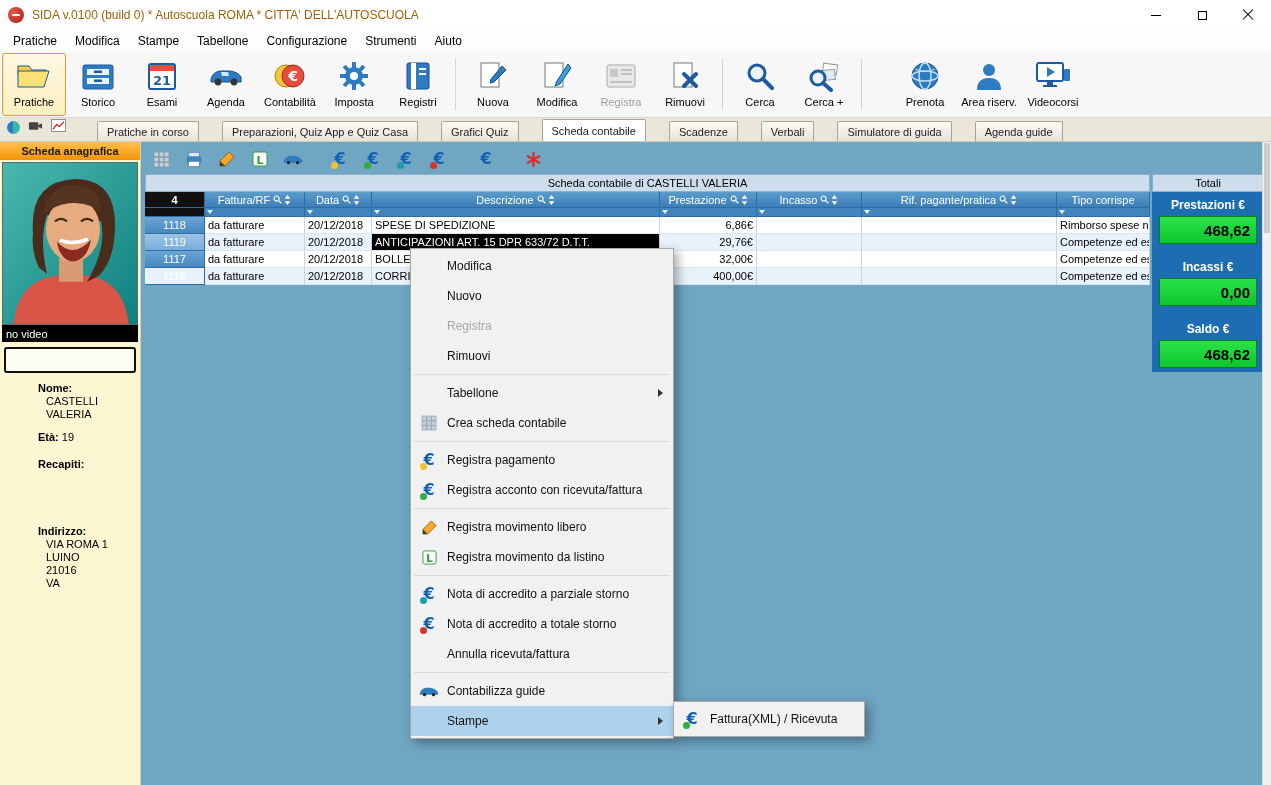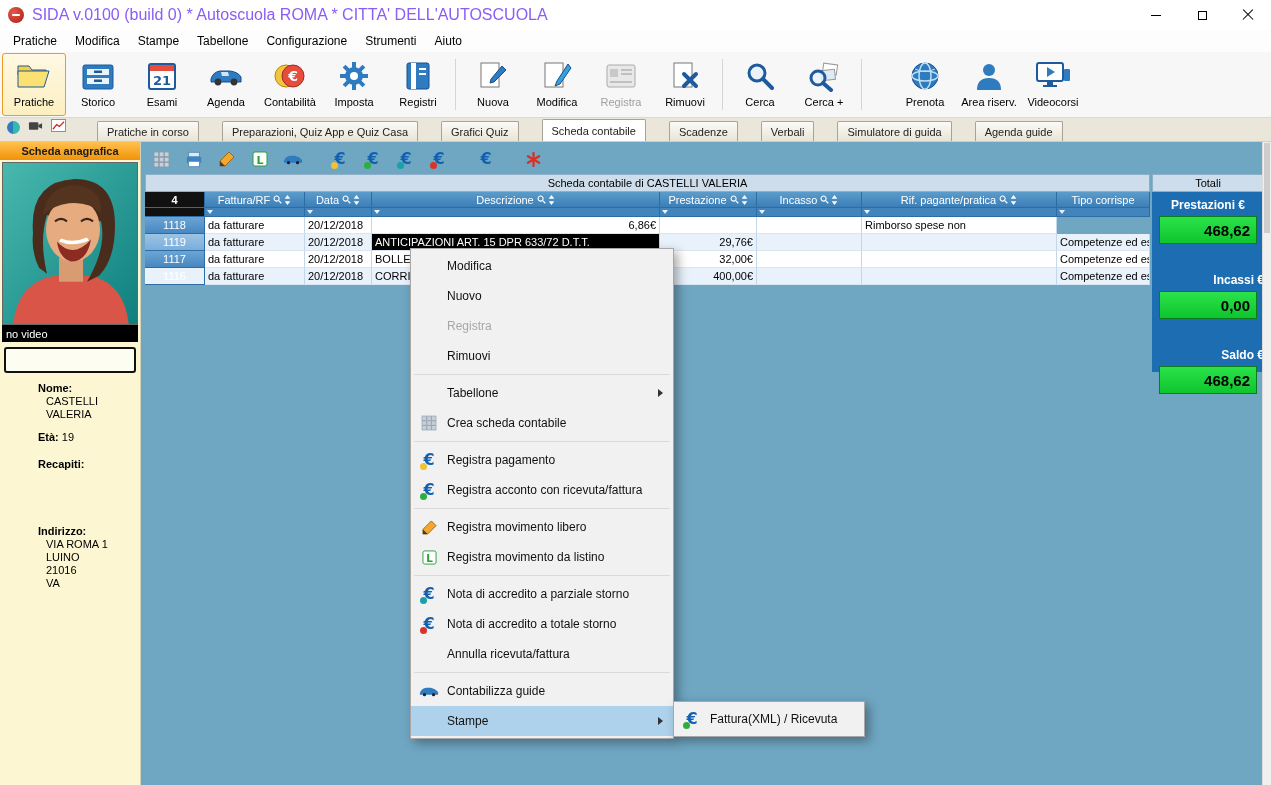--- a/index.html
+++ b/index.html
@@ -3,21 +3,21 @@
 <meta charset="utf-8">
 <style>
   * { box-sizing: border-box; }
   body { margin:0; background:#555; font-family:"Liberation Sans", sans-serif; }
   .window { position:relative; width:1271px; height:785px; background:#f0f0f0; overflow:hidden; }
 
   
   .titlebar { position:absolute; top:0; left:0; right:0; height:30px; background:#fff; display:flex; align-items:center; }
   .app-icon { width:16px; height:16px; margin:0 8px; border-radius:50%; background:radial-gradient(circle at 35% 35%, #e8594a, #a31f12); position:relative; flex:0 0 16px; }
   .app-icon::after { content:""; position:absolute; left:4px; top:7px; width:8px; height:2px; background:#fff; border-radius:1px; }
-  .title-text { font-size:16px; color:#8b5cf6; white-space:nowrap; }
+  .title-text { font-size:12px; color:#a16207; white-space:nowrap; }
   .win-controls { margin-left:auto; display:flex; height:30px; }
   .win-btn { width:46px; height:30px; display:flex; align-items:center; justify-content:center; }
   .glyph-min { width:10px; height:1px; background:#000; display:block; }
   .glyph-max { width:9px; height:9px; border:1px solid #000; display:block; }
   .glyph-close { position:relative; width:12px; height:12px; display:block; }
   .glyph-close::before, .glyph-close::after { content:""; position:absolute; left:-1px; top:5px; width:14px; height:1.4px; background:#000; }
   .glyph-close::before { transform:rotate(45deg); }
   .glyph-close::after { transform:rotate(-45deg); }
 
   
@@ -78,21 +78,21 @@
   .trow.sel .td.id { background:linear-gradient(#9cc3e4,#79aedb); }
   .trow.sel .td.desc { background:#000; color:#fff; }
   .td.num { justify-content:flex-end; }
 
   
   .totals { position:absolute; left:1011px; top:32px; width:112px; }
   .totals-title { height:18px; background:#cdddeb; border:1px solid #8fafc8; display:flex; align-items:center; justify-content:center; font-size:11px; color:#000; }
   .totals-body { height:180px; background:#1c6db2; padding-top:2px; }
   .tot-label { color:#fff; font-weight:bold; font-size:12px; text-align:center; margin-top:4px; height:14px; }
   .tot-box { height:28px; margin:4px 7px 0; background:linear-gradient(#2be24a,#0fc52e); border:1px solid #0a7d1d; display:flex; align-items:center; justify-content:flex-end; padding-right:6px; font-size:15px; font-weight:bold; color:#000; }
-  .tot-box + .tot-label { margin-top:29px;text-align:right; }
+  .tot-box + .tot-label { margin-top:16px; }
 
   
   .scrollbar { position:absolute; right:0; top:142px; width:9px; bottom:0; background:#f0f0f0; border-left:1px solid #dcdcdc; }
   .sb-thumb { margin:1px; height:90px; background:#cdcdcd; }
 
   
   .cmenu { position:absolute; left:410px; top:248px; width:264px; background:#f1f1f1; border:1px solid #a8a8a8; box-shadow:4px 4px 10px rgba(0,0,0,.35); padding:2px 0; z-index:20; }
   .smenu { position:absolute; left:673px; top:701px; width:192px; background:#f1f1f1; border:1px solid #a8a8a8; box-shadow:4px 4px 10px rgba(0,0,0,.35); padding:2px 0; z-index:21; }
   .cm-item { height:30px; display:flex; align-items:center; padding-right:10px; font-size:12px; color:#111; }
   .cm-ic { width:36px; flex:0 0 36px; display:flex; align-items:center; justify-content:center; }
@@ -538,20 +538,21 @@
         <div class="ts"></div>
         <div class="ts"></div>
         <div class="ts"></div>
         <div class="ts"></div>
         <div class="ts"></div>
       </div>
       <div class="grid-row trow">
         <div class="td id">1118</div>
         <div class="td">da fatturare</div>
         <div class="td">20/12/2018</div>
+        <div class="td desc">SPESE DI SPEDIZIONE</div>
         <div class="td num">6,86€</div>
         <div class="td"></div>
         <div class="td"></div>
         <div class="td">Rimborso spese non</div>
       </div>
       <div class="grid-row trow alt sel">
         <div class="td id">1119</div>
         <div class="td">da fatturare</div>
         <div class="td">20/12/2018</div>
         <div class="td desc">ANTICIPAZIONI ART. 15 DPR 633/72 D.T.T.</div>

